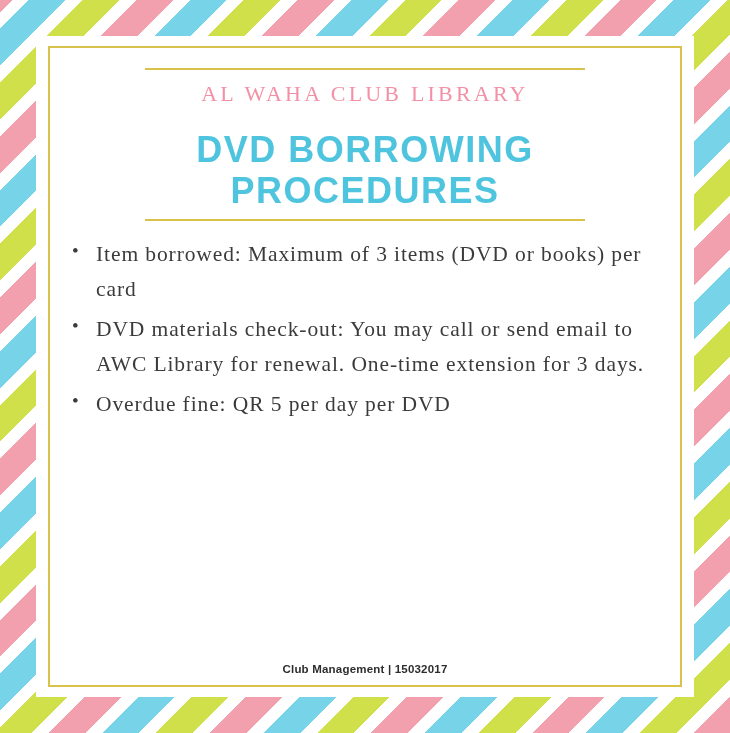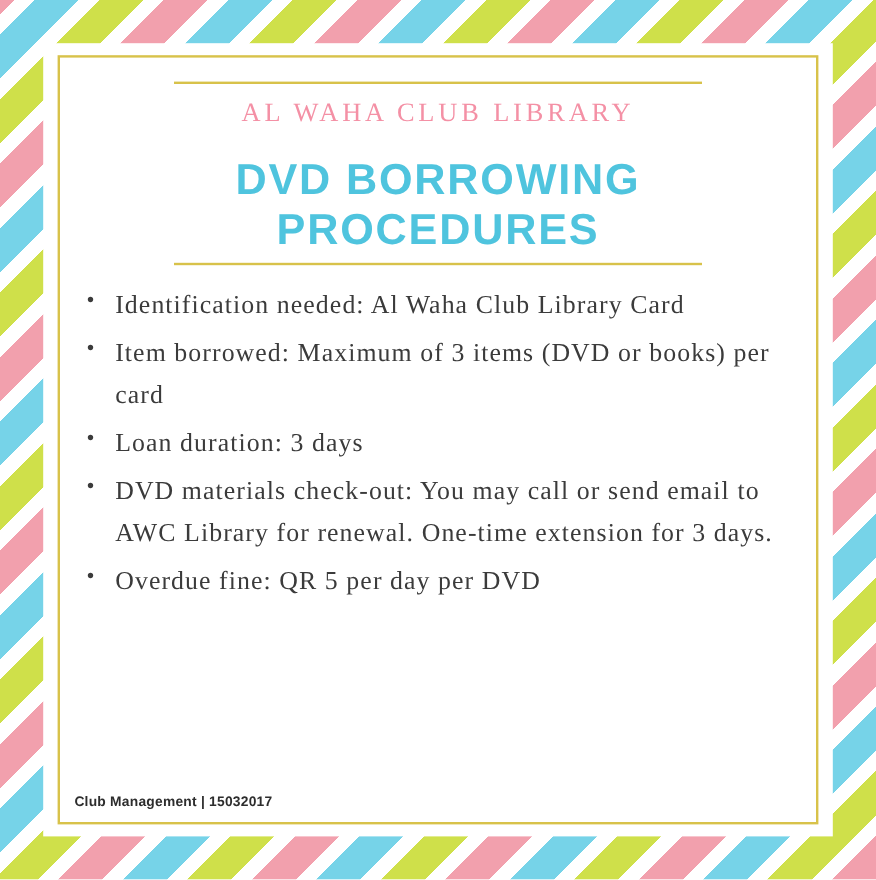--- a/index.html
+++ b/index.html
@@ -119,20 +119,21 @@
     content: "\2022";
     position: absolute;
     left: 2px;
     top: -1px;
     font-size: 19px;
     color: #3b3b3b;
   }
 
   .footer {
     margin-top: auto;
+    text-align: center;
     font-family: "Liberation Sans", sans-serif;
     font-size: 11.5px;
     font-weight: bold;
     color: #2d2d2d;
     letter-spacing: 0.2px;
     padding-bottom: 2px;
   }
 </style>
 </head>
 <body>
@@ -150,23 +151,21 @@
     <div class="club-name">AL WAHA CLUB LIBRARY</div>
 
     <div class="title">
       <div>DVD BORROWING</div>
       <div>PROCEDURES</div>
     </div>
 
     <div class="head-rule bottom"></div>
 
     <ul class="rules">
-      <li>Identification needed: Al Waha Club Library Card</li>
       <li>Item borrowed: Maximum of 3 items (DVD or books) per card</li>
-      <li>Loan duration: 3 days</li>
       <li>DVD materials check-out: You may call or send email to AWC Library for renewal. One-time extension for 3 days.</li>
       <li>Overdue fine: QR 5 per day per DVD</li>
     </ul>
 
     <div class="footer">Club Management | 15032017</div>
 
   </div>
 </div>
 
 </body></html>

